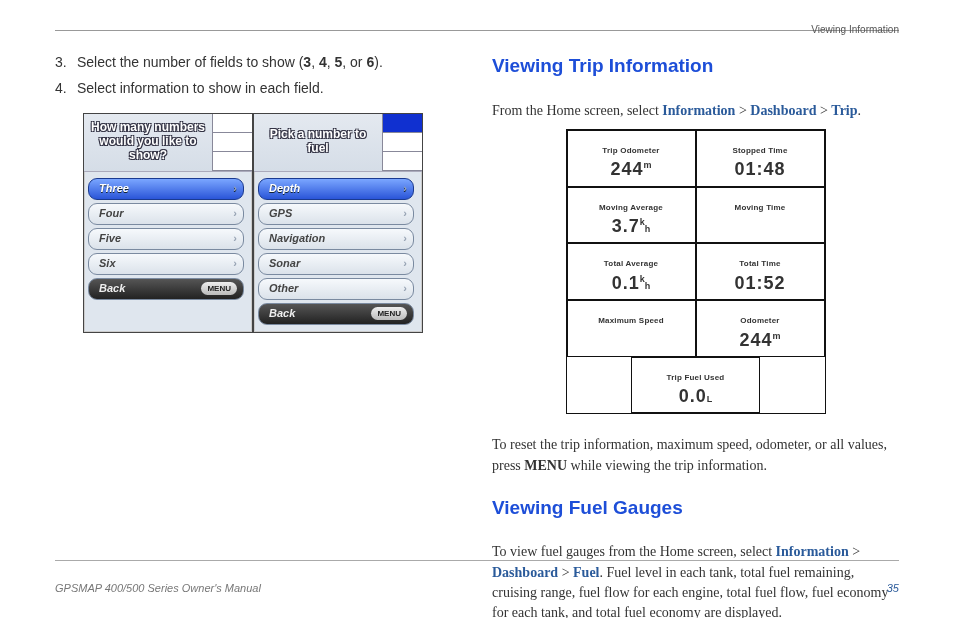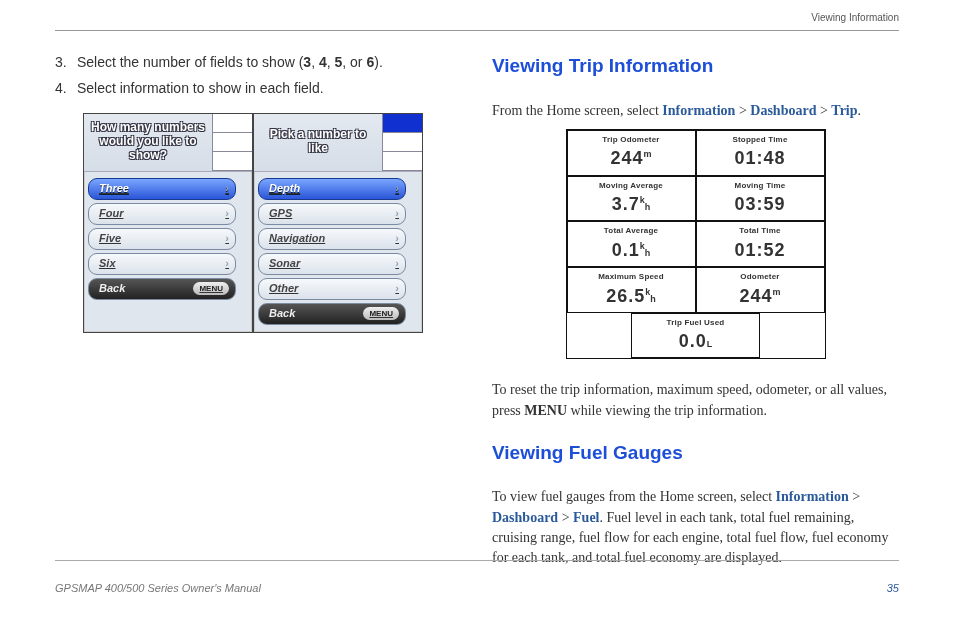--- a/index.html
+++ b/index.html
@@ -12,21 +12,21 @@
     padding: 30px 55px 20px 55px;
     color: #333;
   }
   .top-rule {
     border-top: 1px solid #999;
     position: absolute;
     top: 30px; left: 55px; right: 55px;
   }
   .header-right {
     position: absolute;
-    top: 12px; right: 55px;
+    top: 24px; right: 55px;
     font-size: 10px;
     color: #555;
   }
   .columns {
     display: flex;
     gap: 30px;
     margin-top: 22px;
   }
   .col {
     flex: 1;
@@ -80,21 +80,21 @@
     display: flex;
     flex-direction: column;
   }
   .dev-sideboxes div {
     flex:1;
     border-left: 1px solid #889;
     border-bottom: 1px solid #889;
     background: #fff;
   }
   .dev-sideboxes div.sel { background: #1030d0; }
-  .dev-list { padding: 6px 16px 4px 4px; text-decoration: underline; }
+  .dev-list { padding: 6px 8px 4px 4px; }
   .dev-item {
     background: linear-gradient(#f6f9fc,#dbe2ea);
     border: 1px solid #7a8aa0;
     border-radius: 9px;
     height: 22px;
     margin-bottom: 3px;
     display:flex; align-items:center; justify-content:space-between;
     padding: 0 6px 0 10px;
     font-weight: bold;
     font-style: italic;
@@ -135,21 +135,21 @@
   .trip-row { display:flex; }
   .trip-cell {
     flex:1;
     border: 1px solid #111;
     margin:0;
     text-align:center;
   }
   .trip-cell .lbl {
     font-size: 8px;
     font-weight: bold;
-    padding-top: 3px;
+    padding-top: 14px;
     letter-spacing: .2px;
   }
   .trip-cell .val {
     font-size: 18px;
     font-weight: 900;
     letter-spacing: 1px;
     padding: 0 2px 3px 2px;
     font-family: Arial Black, Arial, sans-serif;
   }
   .trip-cell .val sup { font-size: 9px; vertical-align: super; font-weight:bold; letter-spacing:0;}
@@ -217,21 +217,21 @@
             </div>
           <div class="dev-item back">
               <span>Back</span>
               <span class="menu-pill">MENU</span>
             </div>
         </div>
       </div>
 
       <div class="dev">
         <div class="dev-top">
-          <div class="dev-prompt">Pick a number to like</div>
+          <div class="dev-prompt">Pick a number to fuel</div>
           <div class="dev-sideboxes">
             <div class="sel"></div>
             <div></div>
             <div></div>
           </div>
         </div>
         <div class="dev-list">
           <div class="dev-item sel">
               <span>Depth</span>
               <span class="chev">›</span>
@@ -279,37 +279,35 @@
               <div class="val">01:48</div>
             </div>
         </div>
         <div class="trip-row">
           <div class="trip-cell">
               <div class="lbl">Moving Average</div>
               <div class="val"><span>3.7</span><sup>k</sup><sub>h</sub></div>
             </div>
           <div class="trip-cell">
               <div class="lbl">Moving Time</div>
-              <div class="val">03:59</div>
             </div>
         </div>
         <div class="trip-row">
           <div class="trip-cell">
               <div class="lbl">Total Average</div>
               <div class="val"><span>0.1</span><sup>k</sup><sub>h</sub></div>
             </div>
           <div class="trip-cell">
               <div class="lbl">Total Time</div>
               <div class="val">01:52</div>
             </div>
         </div>
         <div class="trip-row">
           <div class="trip-cell">
               <div class="lbl">Maximum Speed</div>
-              <div class="val"><span>26.5</span><sup>k</sup><sub>h</sub></div>
             </div>
           <div class="trip-cell">
               <div class="lbl">Odometer</div>
               <div class="val"><span>244</span><sup>m</sup></div>
             </div>
         </div>
         <div class="trip-row single">
           <div class="trip-cell">
               <div class="lbl">Trip Fuel Used</div>
               <div class="val"><span>0.0</span><sub>L</sub></div>

